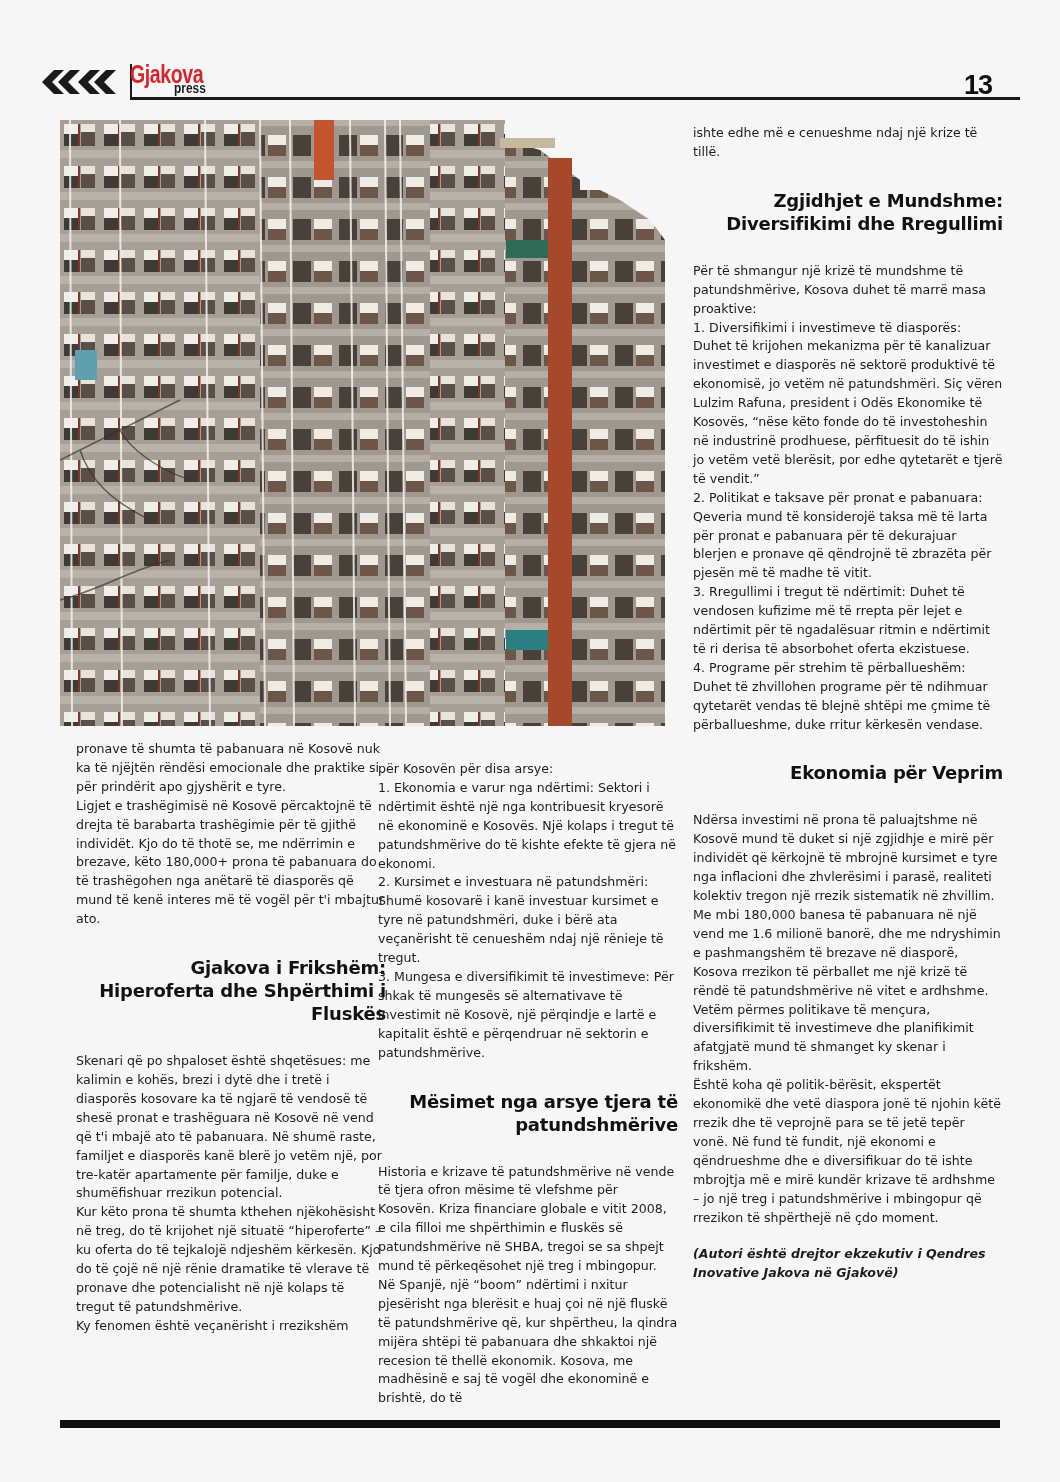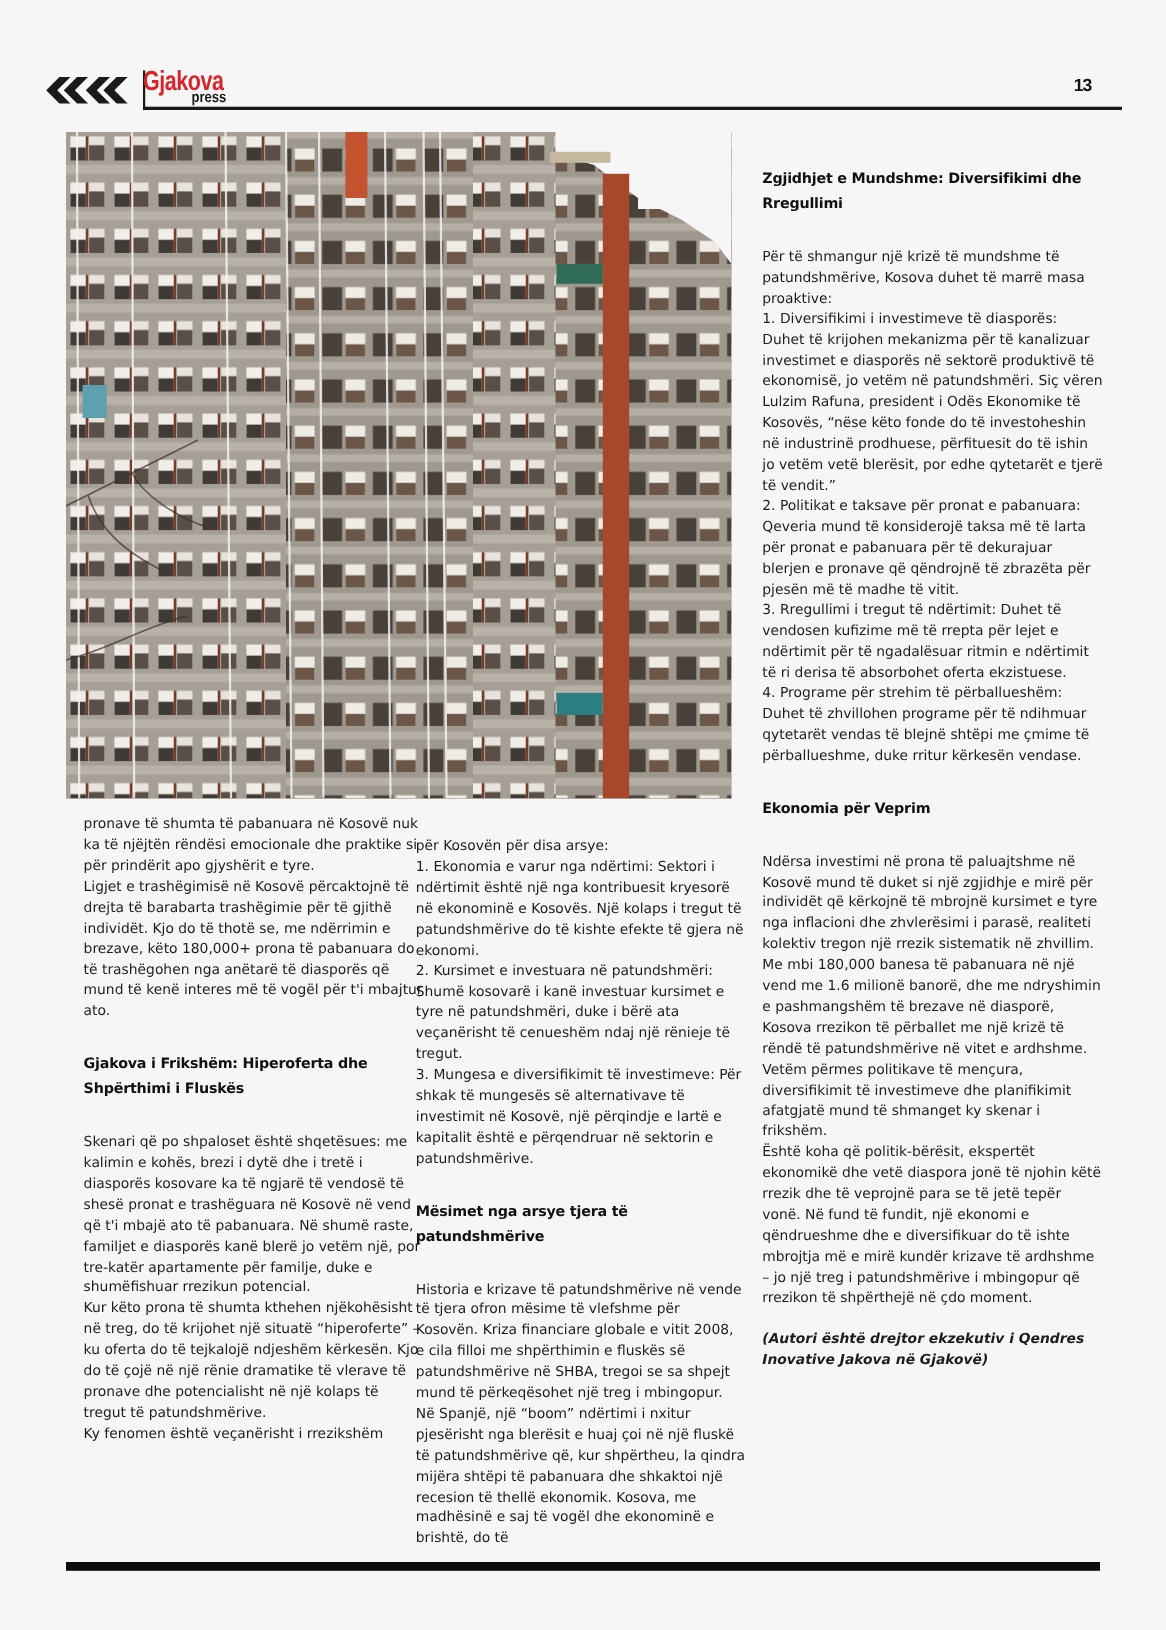--- a/index.html
+++ b/index.html
@@ -4,25 +4,25 @@
 <style>
   html, body { margin:0; padding:0; }
   body { width:1060px; height:1482px; background:#f6f6f6; position:relative; overflow:hidden; font-family:"Liberation Sans", "DejaVu Sans", sans-serif; color:#1a1a1a; }
   .header { position:absolute; left:40px; top:62px; width:950px; height:40px; }
   .chevrons { position:absolute; left:0; top:6px; width:90px; height:28px; }
   .logo { position:absolute; left:90px; top:0; }
   .logo-main { position:absolute; left:0; top:-2px; font-family:"Liberation Sans", sans-serif; font-weight:bold; font-size:25px; color:#d8252b; letter-spacing:-0.5px; transform:scaleX(0.78); transform-origin:left top; white-space:nowrap; }
   .logo-sub { position:absolute; left:44px; top:18px; font-family:"Liberation Sans", sans-serif; font-weight:bold; font-size:14px; color:#1a1a1a; transform:scaleX(0.85); transform-origin:left top; }
   .header-rule { position:absolute; left:90px; top:35px; width:890px; height:3px; background:#1a1a1a; }
   .header-vline { position:absolute; left:90px; top:2px; width:2px; height:35px; background:#1a1a1a; }
-  .page-num { position:absolute; right:-2px; top:8px; font-weight:bold; font-size:16px; color:#111; font-family:"Liberation Sans", sans-serif; letter-spacing:-1px; }
+  .page-num { position:absolute; right:-2px; top:8px; font-weight:bold; font-size:27px; color:#111; font-family:"Liberation Sans", sans-serif; letter-spacing:-1px; }
   .photo { position:absolute; left:60px; top:120px; width:605px; height:606px; overflow:hidden; background:#9d968d; }
   .col { position:absolute; font-family:"DejaVu Sans", sans-serif; font-size:12.6px; line-height:18.9px; color:#1d1d1d; }
   .col p { margin:0; white-space:pre-wrap; }
-  .col h2 { margin:0; font-family:"DejaVu Sans", sans-serif; font-weight:bold; font-size:13px; line-height:23px; color:#111; letter-spacing:-0.2px; }
+  .col h2 { margin:0; font-family:"DejaVu Sans", sans-serif; font-weight:bold; font-size:18px; line-height:23px; color:#111; letter-spacing:-0.2px;text-align:right; }
   .c1 { left:76px; top:740px; width:310px; }
   .c2 { left:378px; top:760px; width:300px; }
   .c3 { left:693px; top:124px; width:310px; }
   .byline { font-style:italic; font-weight:bold; font-size:12.6px; }
   .footer-rule { position:absolute; left:60px; top:1420px; width:940px; height:8px; background:#0d0d0d; }
   .sp-s { height:18px; }
   .sp-m { height:27px; }
 </style>
 </head>
 <body>
@@ -108,20 +108,21 @@
 2. Kursimet e investuara në patundshmëri: Shumë kosovarë i kanë investuar kursimet e tyre në patundshmëri, duke i bërë ata veçanërisht të cenueshëm ndaj një rënieje të tregut.
 3. Mungesa e diversifikimit të investimeve: Për shkak të mungesës së alternativave të investimit në Kosovë, një përqindje e lartë e kapitalit është e përqendruar në sektorin e patundshmërive.</p>
   <div class="sp-m"></div>
   <h2>Mësimet nga arsye tjera të patundshmërive</h2>
   <div class="sp-m"></div>
   <p>Historia e krizave të patundshmërive në vende të tjera ofron mësime të vlefshme për Kosovën. Kriza financiare globale e vitit 2008, e cila filloi me shpërthimin e fluskës së patundshmërive në SHBA, tregoi se sa shpejt mund të përkeqësohet një treg i mbingopur.
 Në Spanjë, një “boom” ndërtimi i nxitur pjesërisht nga blerësit e huaj çoi në një fluskë të patundshmërive që, kur shpërtheu, la qindra mijëra shtëpi të pabanuara dhe shkaktoi një recesion të thellë ekonomik. Kosova, me madhësinë e saj të vogël dhe ekonominë e brishtë, do të</p>
 </div>
 
 <div class="col c3">
+  <p>ishte edhe më e cenueshme ndaj një krize të tillë.</p>
   <div class="sp-m"></div>
   <h2>Zgjidhjet e Mundshme: Diversifikimi dhe Rregullimi</h2>
   <div class="sp-m"></div>
   <p>Për të shmangur një krizë të mundshme të patundshmërive, Kosova duhet të marrë masa proaktive:
 1. Diversifikimi i investimeve të diasporës: Duhet të krijohen mekanizma për të kanalizuar investimet e diasporës në sektorë produktivë të ekonomisë, jo vetëm në patundshmëri. Siç vëren Lulzim Rafuna, president i Odës Ekonomike të Kosovës, “nëse këto fonde do të investoheshin në industrinë prodhuese, përfituesit do të ishin jo vetëm vetë blerësit, por edhe qytetarët e tjerë të vendit.”
 2. Politikat e taksave për pronat e pabanuara: Qeveria mund të konsiderojë taksa më të larta për pronat e pabanuara për të dekurajuar blerjen e pronave që qëndrojnë të zbrazëta për pjesën më të madhe të vitit.
 3. Rregullimi i tregut të ndërtimit: Duhet të vendosen kufizime më të rrepta për lejet e ndërtimit për të ngadalësuar ritmin e ndërtimit të ri derisa të absorbohet oferta ekzistuese.
 4. Programe për strehim të përballueshëm: Duhet të zhvillohen programe për të ndihmuar qytetarët vendas të blejnë shtëpi me çmime të përballueshme, duke rritur kërkesën vendase.</p>
   <div class="sp-m"></div>
   <h2>Ekonomia për Veprim</h2>

